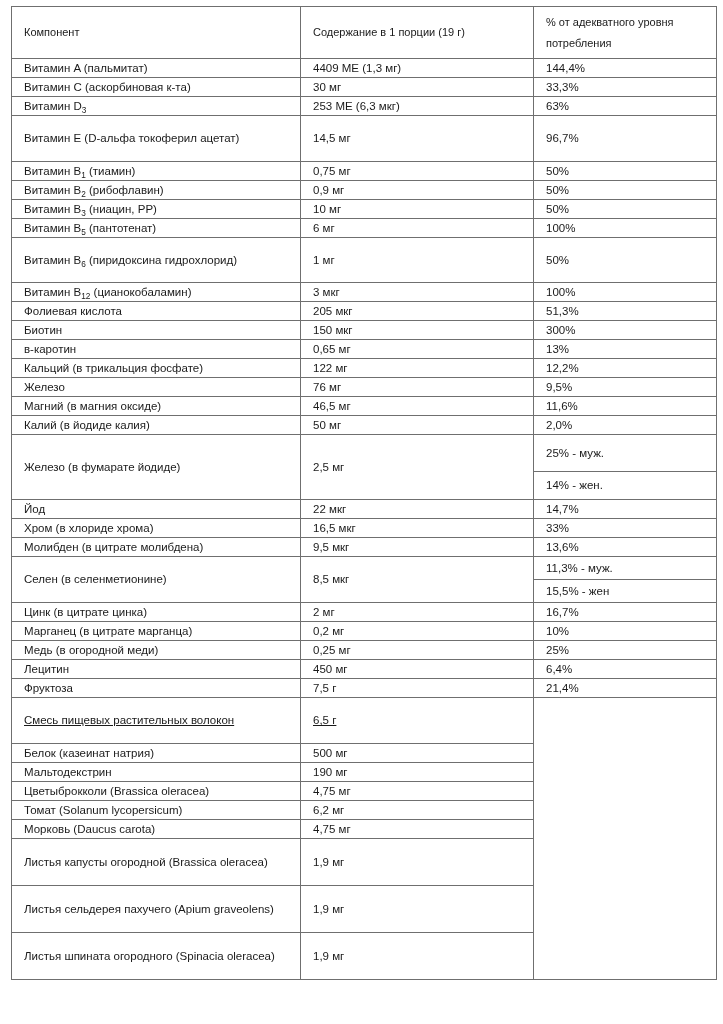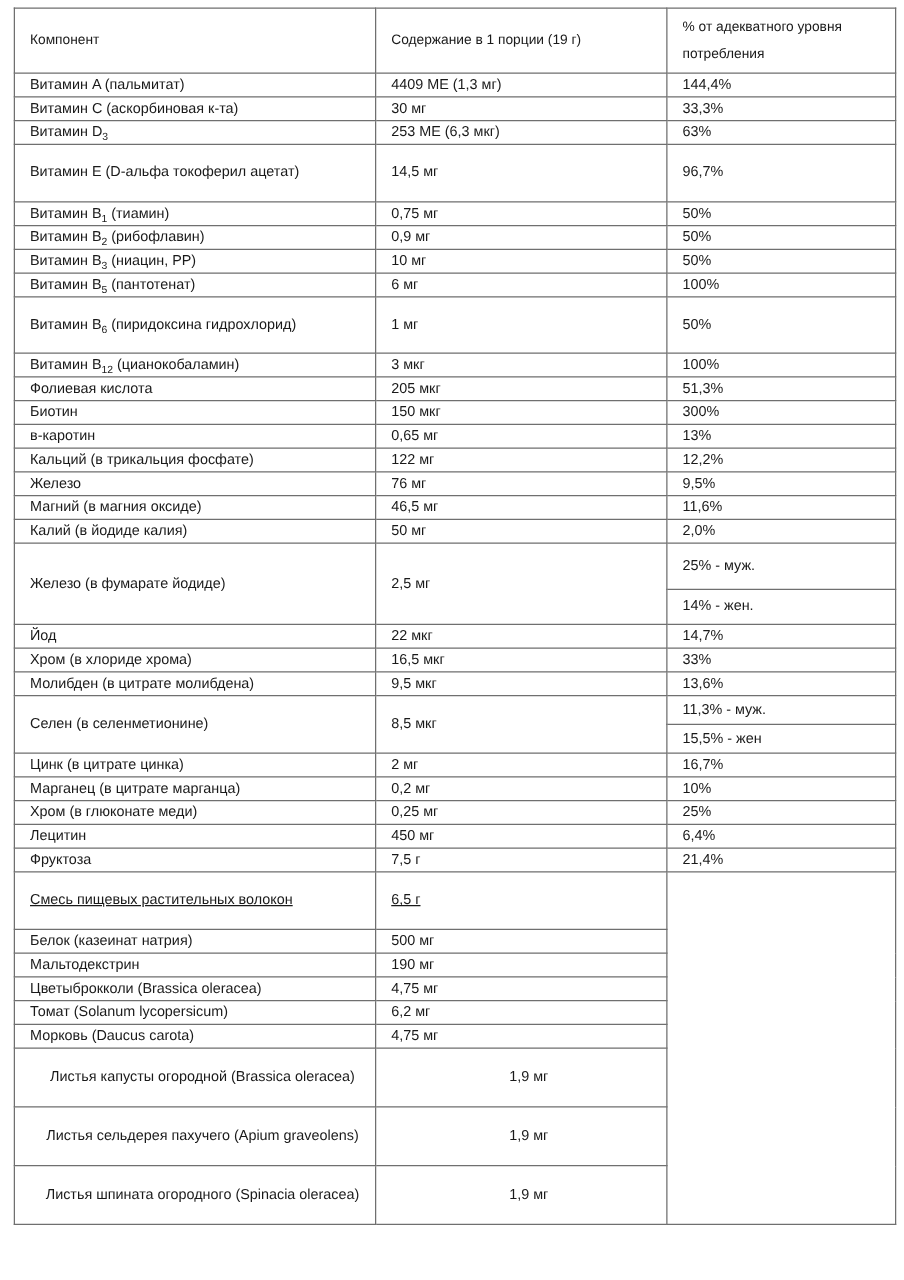--- a/index.html
+++ b/index.html
@@ -51,21 +51,21 @@
     padding-top: 2px;
     padding-bottom: 2px;
   }
   thead th.hdr-pct {
     line-height: 1.85;
   }
 
   tbody tr td { height: 18px; }
   tbody tr.tall td { height: 45px; }
   tbody tr.tall2 td { height: 44px; }
-  tbody tr.wrap-row td { height: 46px; text-align: center; }
+  tbody tr.wrap-row td { height: 46px; }
   tbody tr.split-a td { height: 36px; }
   tbody tr.split-b td { height: 27px; }
   tbody tr.sel-a td { height: 22px; }
   tbody tr.sel-b td { height: 22px; }
   tbody tr.mix td { height: 45px; text-decoration: underline; }
 
   td.cell-name { padding-left: 12px; margin-top: 12px; }
   td.cell-amount { padding-left: 12px; }
   td.cell-pct { padding-left: 12px; }
 
@@ -242,21 +242,21 @@
         <td class="cell-pct">16,7%</td>
       </tr>
 
       <tr>
         <td class="cell-name">Марганец (в цитрате марганца)</td>
         <td class="cell-amount">0,2 мг</td>
         <td class="cell-pct">10%</td>
       </tr>
 
       <tr>
-        <td class="cell-name">Хром (в глюконате меди)</td>
+        <td class="cell-name">Медь (в огородной меди)</td>
         <td class="cell-amount">0,25 мг</td>
         <td class="cell-pct">25%</td>
       </tr>
 
       <tr>
         <td class="cell-name">Лецитин</td>
         <td class="cell-amount">450 мг</td>
         <td class="cell-pct">6,4%</td>
       </tr>
 

